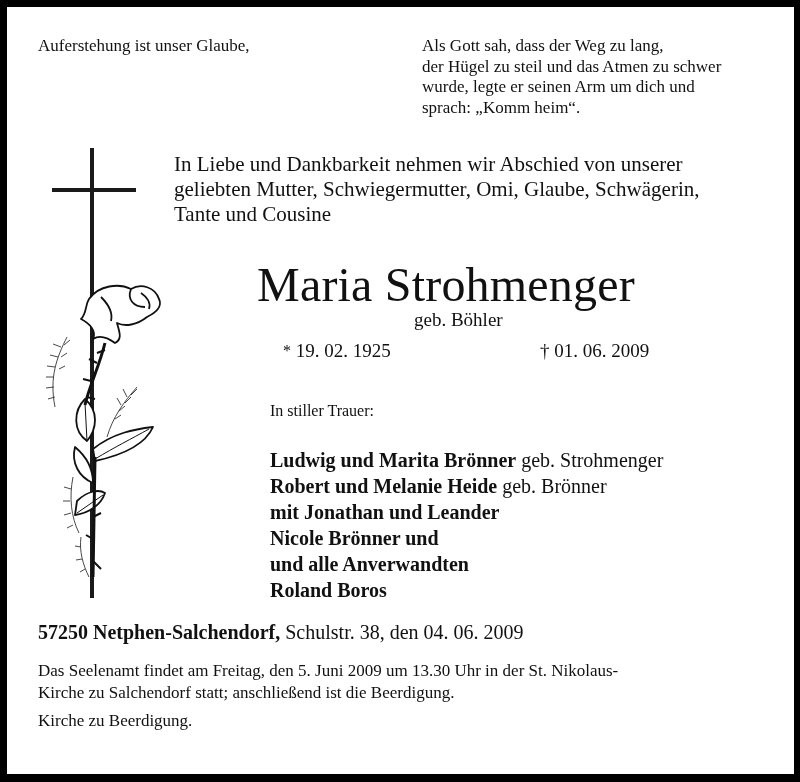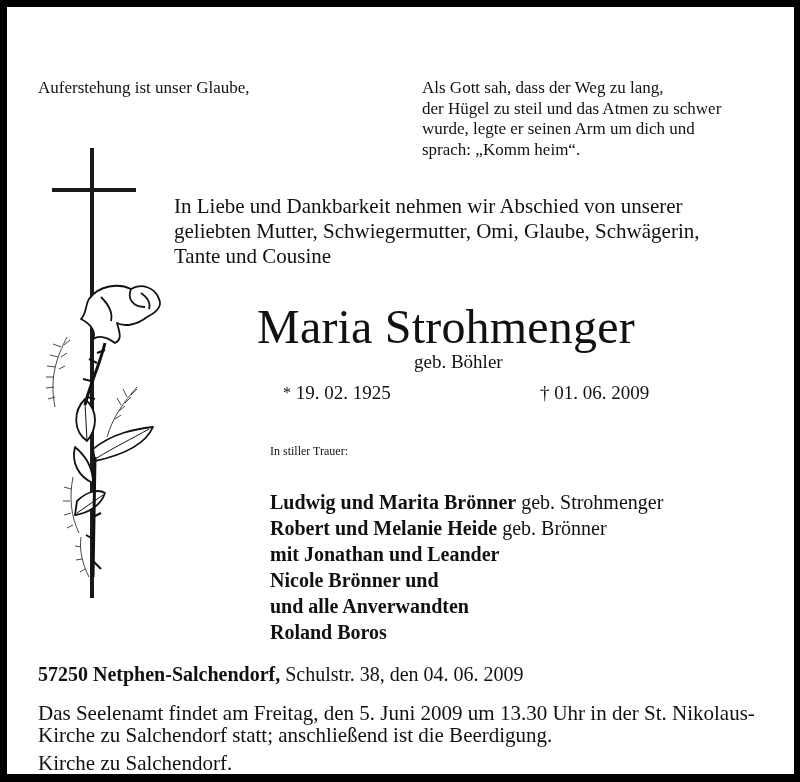--- a/index.html
+++ b/index.html
@@ -2,33 +2,33 @@
 <html><head>
 <meta charset="utf-8">
 <style>
   html, body { margin: 0; padding: 0; background: #000; }
   body { width: 800px; height: 782px; position: relative; overflow: hidden; }
   .frame {
     position: absolute; left: 7px; top: 7px; width: 787px; height: 767px;
     background: #ffffff; overflow: hidden;
     font-family: "Liberation Serif", "DejaVu Serif", serif; color: #111;
   }
-  .abs { position: absolute; white-space: nowrap; margin-top: 42px; }
+  .abs { position: absolute; white-space: nowrap; }
   .poem { font-size: 17px; line-height: 20.5px; }
   .poem div { white-space: nowrap; }
   .intro { font-size: 21px; line-height: 25px; }
   .name { font-size: 48px; font-weight: normal; letter-spacing: 0.2px; }
   .maiden { font-size: 19px; }
   .dates { font-size: 19px; }
-  .mourn-label { font-size: 12px; }
+  .mourn-label { font-size: 16px; }
   .mourners { font-size: 20px; line-height: 26px; }
   .mourners .b { font-weight: bold; }
   .addr { font-size: 20px; }
   .addr .b { font-weight: bold; }
-  .svc { font-size: 21px; line-height: 22px; }
+  .svc { font-size: 17px; line-height: 22px; }
   .cross-v { position: absolute; background: #1a1a1a; }
   svg { position: absolute; overflow: visible; }
 </style>
 </head>
 <body>
 
 <div class="frame">
 
   <div class="abs poem" style="left:31px; top:29px;">
     <div>Auferstehung ist unser Glaube,</div>
@@ -111,16 +111,16 @@
 
   <div class="abs addr" style="left:31px; top:614px;">
     <span class="b">57250 Netphen-Salchendorf,</span><span style="white-space:pre;"> Schulstr. 38, den 04. 06. 2009</span>
   </div>
 
   <div class="abs svc" style="left:31px; top:653px;">
     <div>Das Seelenamt findet am Freitag, den 5. Juni 2009 um 13.30 Uhr in der St. Nikolaus-</div>
     <div>Kirche zu Salchendorf statt; anschließend ist die Beerdigung.</div>
   </div>
   <div class="abs svc" style="left:31px; top:703px;">
-    <div>Kirche zu Salchendorf.</div>
+    <div>Kirche zu Beerdigung.</div>
   </div>
 
 </div>
 
 </body></html>

